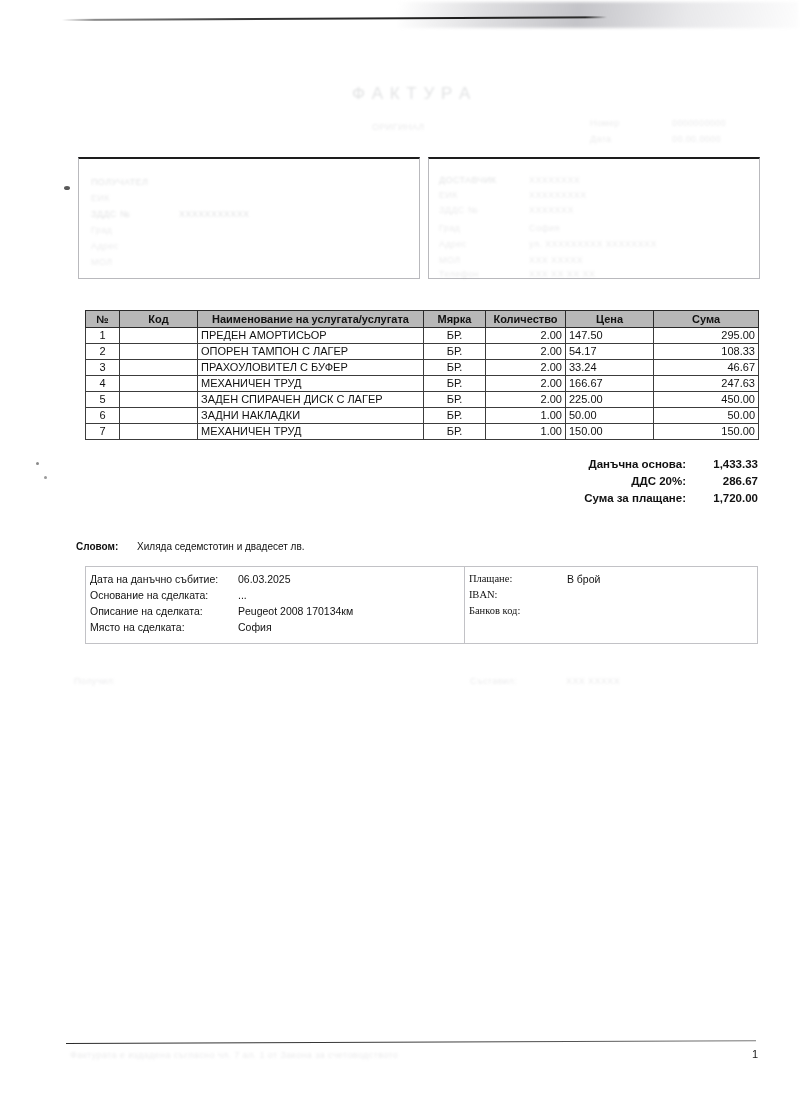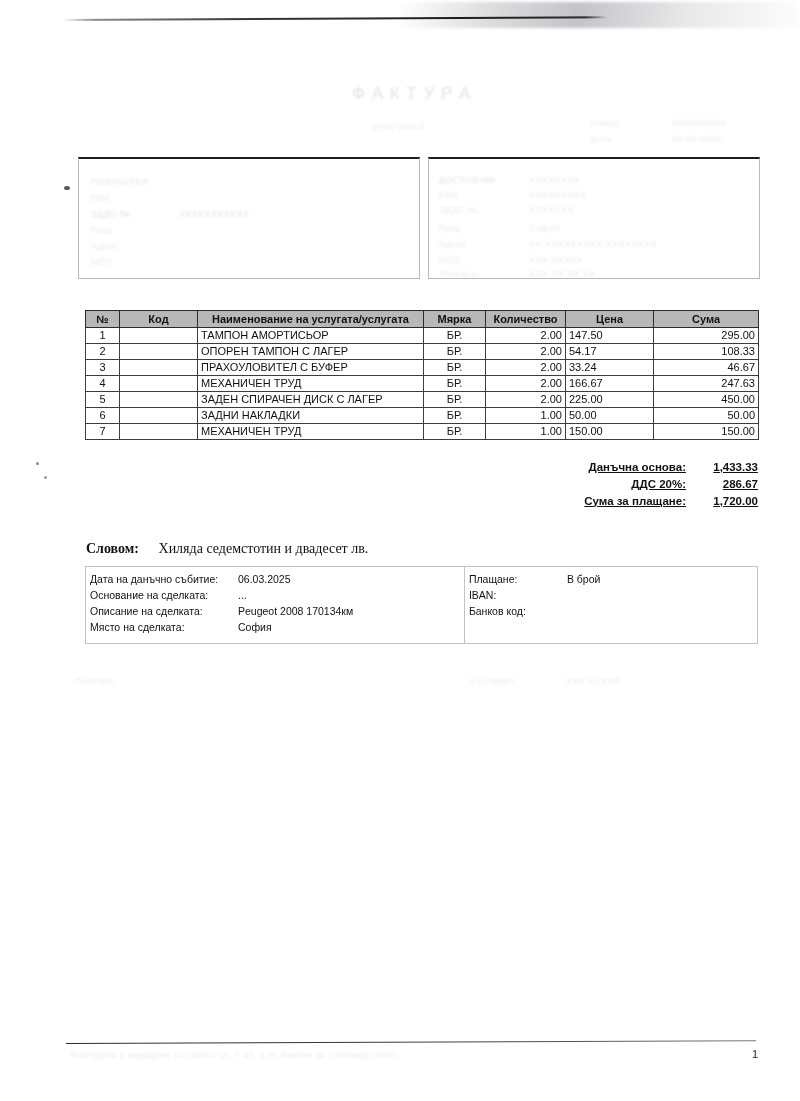--- a/index.html
+++ b/index.html
@@ -119,35 +119,33 @@
     position: absolute;
     left: 470px;
     top: 458px;
     width: 288px;
     font-size: 11.5px;
     font-weight: bold;
   }
   .totals .trow {
     display: flex;
     justify-content: flex-end;
-    align-items: center;
+    align-items: flex-start;
     height: 17px;
-    text-decoration: underline;
   }
   .totals .tlabel { text-align: right; }
   .totals .tvalue { width: 72px; text-align: right; }
 
   
   .words {
     position: absolute;
-    left: 86px;
+    left: 76px;
     top: 541px;
-    font-size: 14px;
+    font-size: 10px;
     white-space: nowrap;
-    font-family: Liberation Serif, serif;
   }
   .words .wlabel { font-weight: bold; }
   .words .wvalue { margin-left: 16px; }
 
   
   .details-box {
     position: absolute;
     left: 85px;
     top: 566px;
     width: 673px;
@@ -160,21 +158,21 @@
     box-sizing: border-box;
     padding: 4px 0 0 4px;
     font-size: 10.5px;
     line-height: 16px;
   }
   .details-col.left  { width: 380px; border-right: 1px solid #c2c2c6; }
   .details-col.right { width: 293px; }
   .drow { display: flex; white-space: nowrap; height: 16px; }
   .dlabel { width: 148px; }
   .dvalue { }
-  .details-col.right .dlabel { width: 98px; }
+  .details-col.right .dlabel { width: 98px; font-family: Liberation Serif, serif; }
 
   
   .footer-rule {
     position: absolute;
     left: 66px; top: 1043px;
     width: 690px; height: 1px;
     background: linear-gradient(90deg, #2b2b2b 0%, #3d3d3d 55%, #777777 100%);
     transform: rotate(-0.22deg);
     transform-origin: left center;
   }
@@ -237,21 +235,21 @@
       <th class="c-unit">Мярка</th>
       <th class="c-qty">Количество</th>
       <th class="c-price">Цена</th>
       <th class="c-sum">Сума</th>
     </tr>
   </thead>
   <tbody>
     <tr>
       <td class="c-no">1</td>
       <td class="c-code"></td>
-      <td class="c-name">ТАМПОН АМОРТИСЬОР</td>
+      <td class="c-name">ПРЕДЕН АМОРТИСЬОР</td>
       <td class="c-unit">БР.</td>
       <td class="c-qty">2.00</td>
       <td class="c-price">147.50</td>
       <td class="c-sum">295.00</td>
     </tr>
     <tr>
       <td class="c-no">2</td>
       <td class="c-code"></td>
       <td class="c-name">ОПОРЕН ТАМПОН С ЛАГЕР</td>
       <td class="c-unit">БР.</td>

